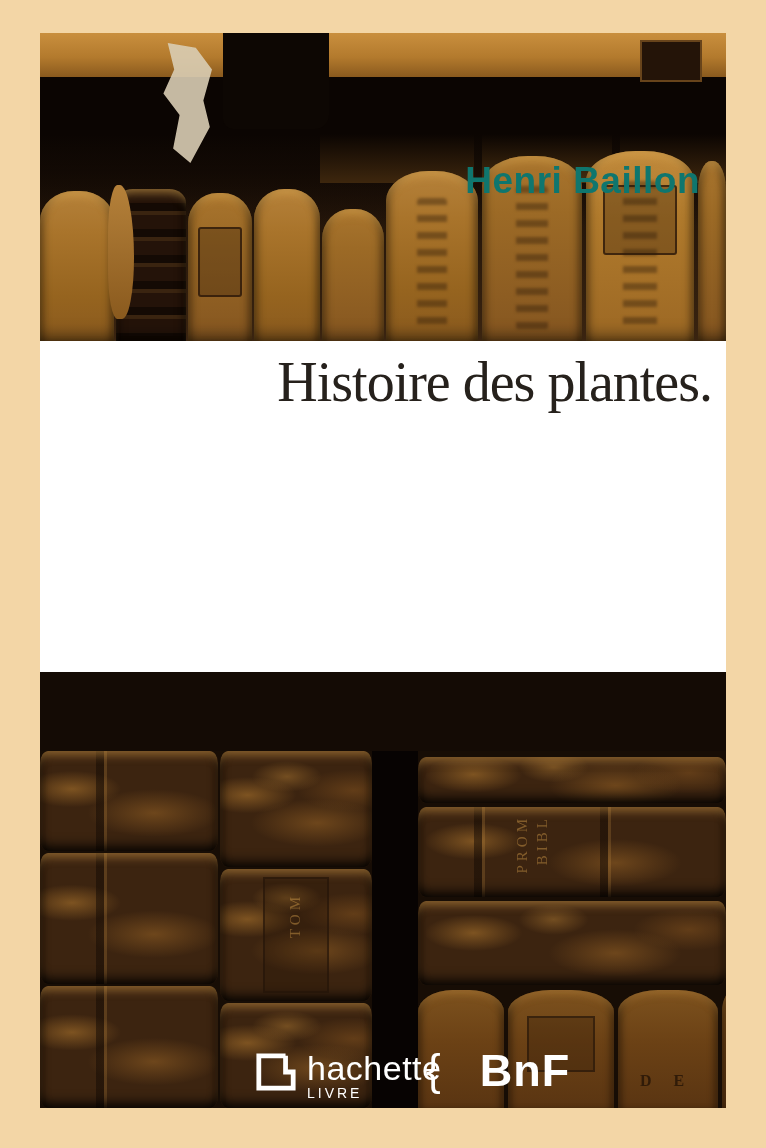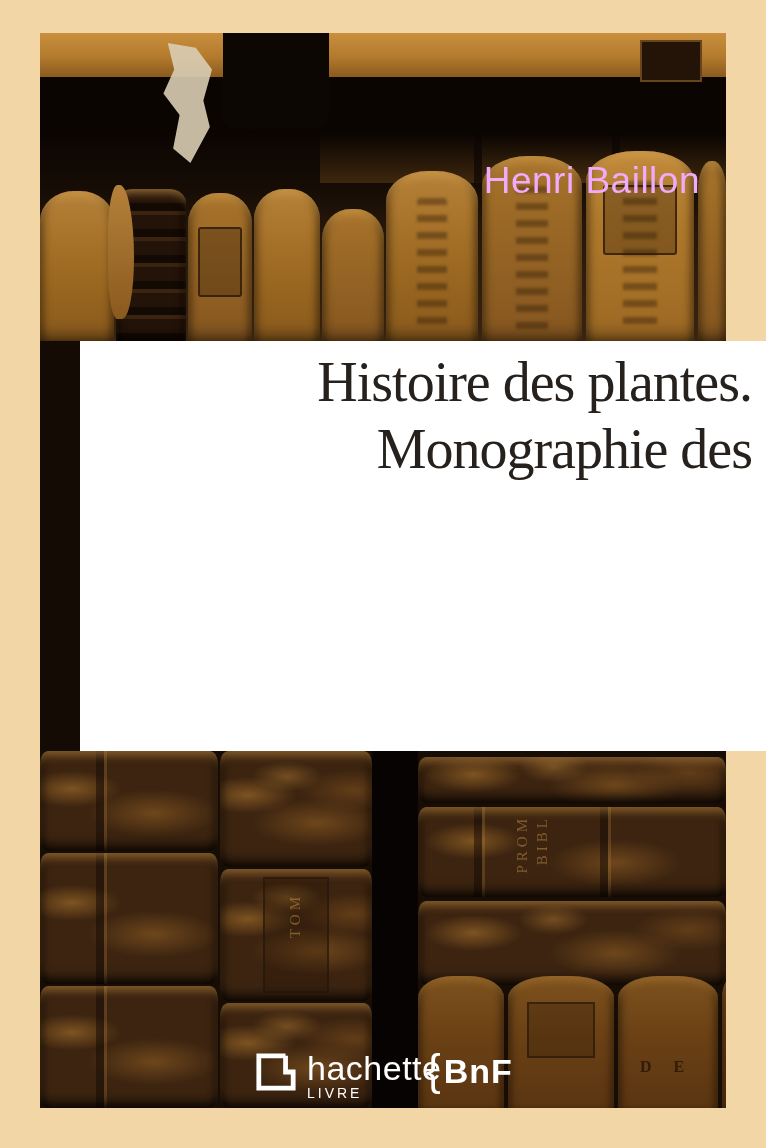--- a/index.html
+++ b/index.html
@@ -37,65 +37,65 @@
   .dark-ribbed::after{content:"";position:absolute;left:-8px;top:-4px;width:26px;height:88%;
     background:linear-gradient(180deg,#b5813a,#8a5a1e);border-radius:40% 60% 50% 40%;}
   .spine .label{position:absolute;left:16%;right:16%;top:34px;height:66px;
     border:2px solid rgba(40,22,8,.75);background:rgba(58,34,12,.35);border-radius:3px;}
   .spine.script::after{content:"";position:absolute;left:34%;right:34%;top:16%;bottom:6%;
     background:repeating-linear-gradient(180deg,rgba(44,24,8,.4) 0 7px,transparent 7px 17px);
     filter:blur(1.4px);border-radius:4px;}
   .torn-patch{position:absolute;top:10px;right:6px;width:54px;height:120px;background:#d9cdb4;opacity:.9;
     clip-path:polygon(18% 0,70% 4%,100% 22%,84% 48%,96% 70%,60% 100%,28% 88%,40% 60%,10% 42%,30% 22%);}
 
-  .author{position:absolute;top:127px;right:26px;z-index:9;color:#f0abfc;
-    font-size:37px;font-weight:normal;letter-spacing:.5px;}
+  .author{position:absolute;top:127px;right:26px;z-index:9;color:#0f766e;
+    font-size:37px;font-weight:bold;letter-spacing:.5px;}
 
   
-  .title-band{position:absolute;top:308px;left:0;width:686px;height:410px;background:#ffffff;margin-left:40px;}
+  .title-band{position:absolute;top:308px;left:0;width:686px;height:331px;background:#ffffff;}
   .title{position:absolute;top:8px;right:14px;text-align:right;
     font-family:"Liberation Serif", serif;font-weight:400;
     font-size:56px;line-height:67px;color:#26211c;letter-spacing:-1px;}
 
   
   .photo-bottom{position:absolute;top:718px;left:0;width:686px;height:357px;overflow:hidden;background:#170d05;}
   .hbook{position:absolute;background-color:#3c2410;border-radius:8px/12px;
     background-image:
       radial-gradient(ellipse 70px 26px at 18% 38%,rgba(190,130,50,.5),transparent 70%),
       radial-gradient(ellipse 95px 34px at 64% 62%,rgba(170,112,42,.45),transparent 70%),
       radial-gradient(ellipse 50px 22px at 44% 22%,rgba(205,145,60,.38),transparent 70%),
       radial-gradient(ellipse 80px 30px at 88% 34%,rgba(150,95,35,.42),transparent 70%);
     box-shadow:inset 0 9px 10px -5px rgba(225,165,80,.5),
                inset 0 -11px 12px -6px rgba(0,0,0,.85),
                inset 7px 0 8px -5px rgba(0,0,0,.55),
                inset -7px 0 8px -5px rgba(0,0,0,.55);}
   .bands{background-image:repeating-linear-gradient(90deg,transparent 0 56px,rgba(18,9,3,.5) 56px 64px,rgba(205,150,70,.22) 64px 67px,transparent 67px 126px),
       radial-gradient(ellipse 70px 26px at 18% 38%,rgba(190,130,50,.5),transparent 70%),
       radial-gradient(ellipse 95px 34px at 64% 62%,rgba(170,112,42,.45),transparent 70%);}
   .stack-gap{position:absolute;top:0;bottom:0;left:332px;width:46px;background:#070302;}
-  .vspine{position:absolute;bottom:0;height:132px;border-radius:40% 40% 0 0/22px;
+  .vspine{position:absolute;bottom:0;height:118px;border-radius:40% 40% 0 0/22px;
     background:linear-gradient(180deg,#7d521e 0%,#6b4115 45%,#5a3512 100%);
     box-shadow:inset 0 8px 9px -5px rgba(210,150,70,.5),
                inset 7px 0 8px -5px rgba(0,0,0,.6),
                inset -7px 0 8px -5px rgba(0,0,0,.6);}
   .vlabel{position:absolute;left:18%;right:18%;top:26px;height:52px;
     border:2px solid rgba(35,20,8,.6);background:rgba(40,22,8,.28);}
   .frag{position:absolute;color:rgba(200,148,70,.5);font-family:"Liberation Serif",serif;}
   .frag.vert{writing-mode:vertical-rl;transform:rotate(180deg);letter-spacing:4px;font-size:15px;}
   .frag.de{color:rgba(32,17,6,.75);font-size:16px;letter-spacing:9px;font-weight:bold;}
 
   
   .hachette-logo{position:absolute;left:213px;top:300px;z-index:9;display:flex;color:#fff;}
   .hl-icon{width:46px;height:42px;}
   .hl-words{margin-left:8px;line-height:1;}
   .hl-name{font-size:34px;letter-spacing:.5px;}
   .hl-sub{font-size:14px;letter-spacing:3px;margin-top:1px;}
   .bnf-logo{position:absolute;left:386px;top:299px;z-index:9;display:flex;align-items:flex-start;color:#fff;}
   .bnf-brace{font-size:44px;line-height:40px;font-weight:400;margin-right:3px;}
-  .bnf-name{font-size:34px;line-height:42px;font-weight:bold;letter-spacing:1px;}
+  .bnf-name{font-size:45px;line-height:42px;font-weight:bold;letter-spacing:1px;margin-left:36px;}
 </style>
 </head>
 <body>
 
 <div class="page">
   <div class="photo">
 
     <div class="photo-top">
       <div class="backwall"></div>
       <div class="ornate">
@@ -120,21 +120,20 @@
         </div>
       <div class="spine amber2" style="left:658px;width:28px;height:180px;"></div>
       <div class="torn-patch" style="position:absolute;left:118px;bottom:40px;"></div>
 
       <div class="author">Henri Baillon</div>
     </div>
 
     <div class="title-band">
       <div class="title">
         <div>Histoire des plantes.</div>
-        <div>Monographie des</div>
       </div>
     </div>
 
     <div class="photo-bottom">
 
       <div class="hbook bands" style="left:0;width:178px;top:0;height:100px;"></div>
       <div class="hbook bands" style="left:0;width:178px;top:102px;height:131px;"></div>
       <div class="hbook bands" style="left:0;width:178px;top:235px;height:122px;"></div>
 
       <div class="hbook" style="left:180px;width:152px;top:0;height:116px;"></div>

